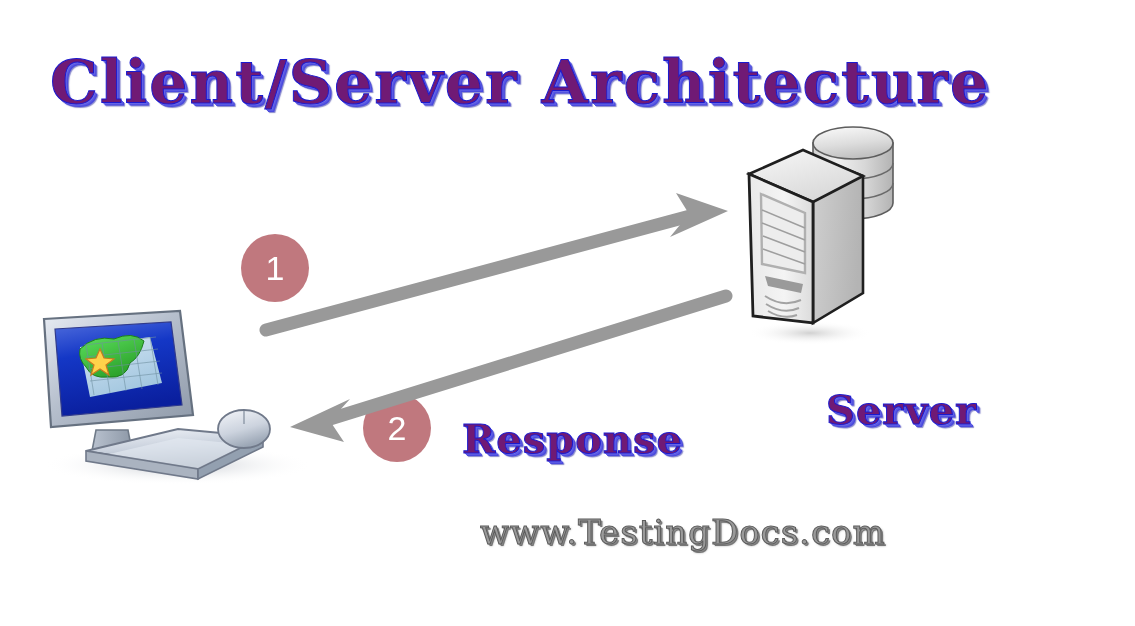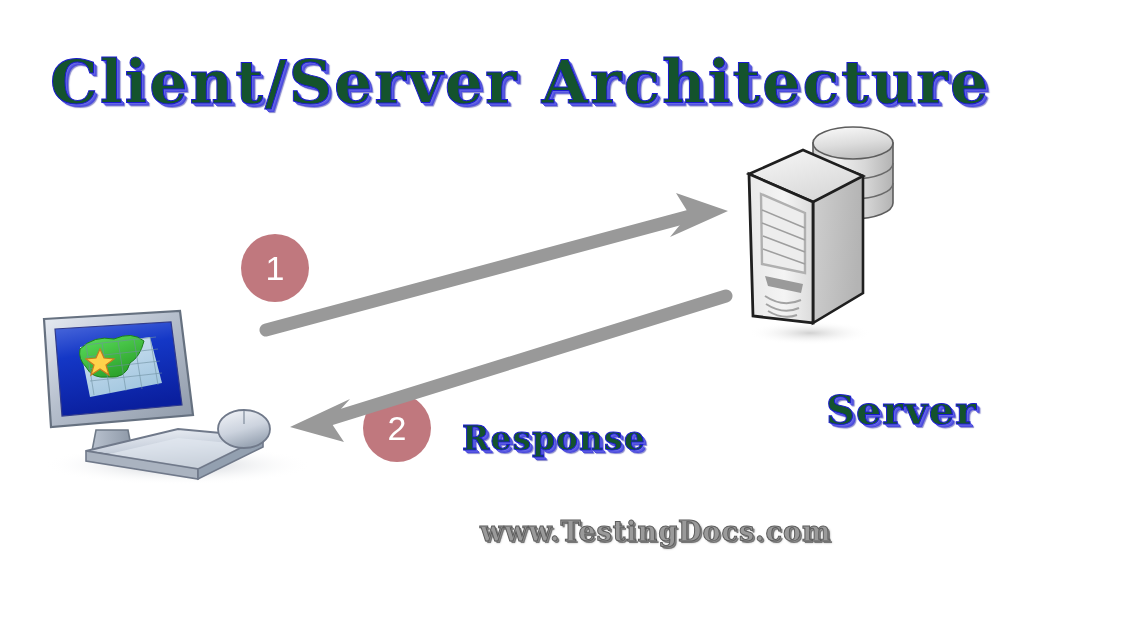--- a/index.html
+++ b/index.html
@@ -16,21 +16,21 @@
     height: 626px;
     background: #ffffff;
     overflow: hidden;
   }
   .abs { position: absolute; }
 
   
   .wordart {
     font-family: "DejaVu Serif", serif;
     font-weight: bold;
-    color: #14532d;
+    color: #701a75;
     white-space: nowrap;
     letter-spacing: 1px;
     -webkit-text-stroke: 1px #1a1ad0;
     text-shadow:
       1px 1px 0 #6f6fe8,
       2px 2px 0 #5a5ae2,
       3px 3px 0 #4a4ade,
       4px 4px 1px rgba(40,40,160,.55);
   }
   #title {
@@ -42,43 +42,43 @@
   }
   #label-request {
     left: 300px;
     top: 168px;
     font-size: 38px;
     line-height: 44px;
   }
   #label-response {
     left: 462px;
     top: 417px;
-    font-size: 33px;
+    font-size: 40px;
     line-height: 44px;
   }
   #label-server {
     left: 826px;
     top: 389px;
     font-size: 40px;
     line-height: 42px;
   }
   #label-client {
     left: 147px;
     top: 510px;
     font-size: 36px;
     line-height: 42px;
   }
 
   
   #watermark {
     left: 480px;
     top: 516px;
     font-family: "DejaVu Serif", serif;
-    font-weight: bold;
-    font-size: 27px;
+    font-weight: normal;
+    font-size: 34px;
     line-height: 32px;
     letter-spacing: 1px;
     color: #9a9a9a;
     white-space: nowrap;
     -webkit-text-stroke: 1px #5d5d5d;
     text-shadow:
       1px 1px 0 #8a8a8a,
       2px 2px 0 #777777,
       2px 2px 2px rgba(60,60,60,.5);
   }

